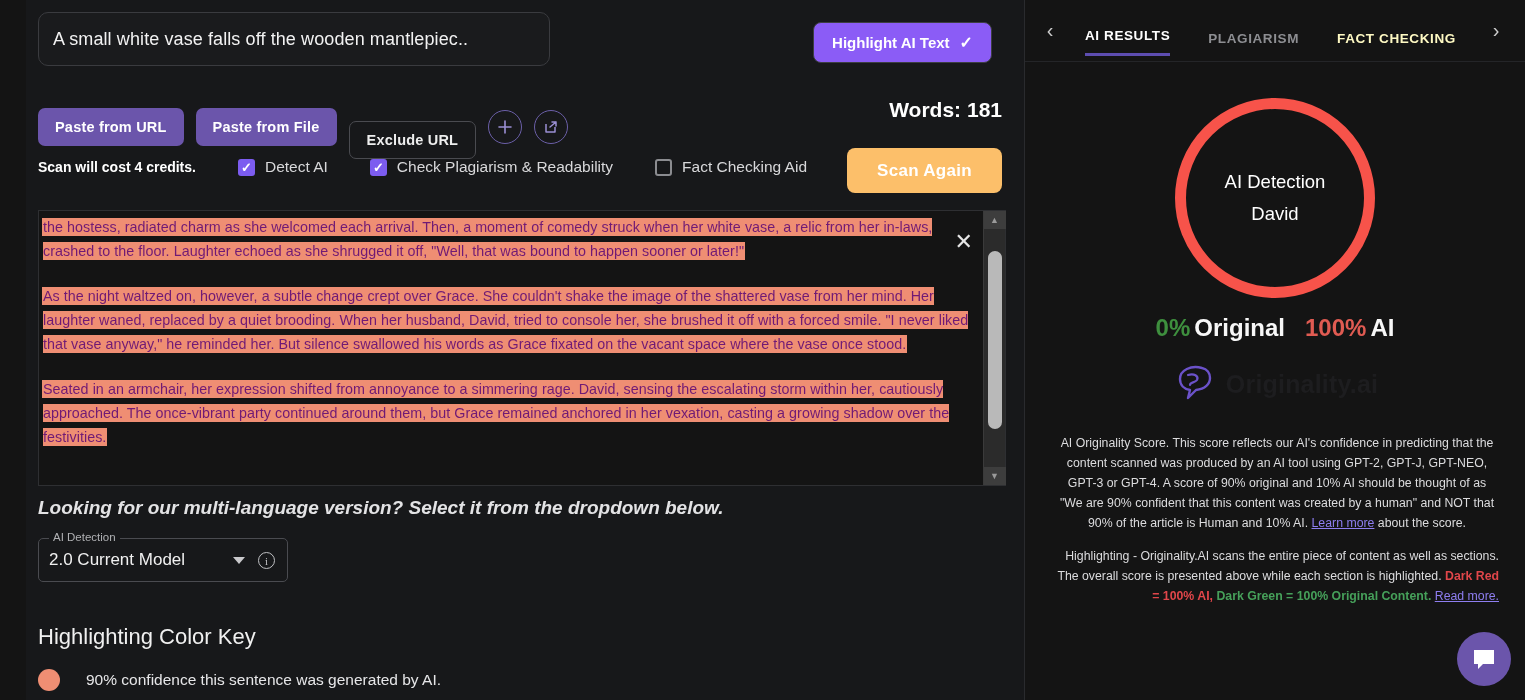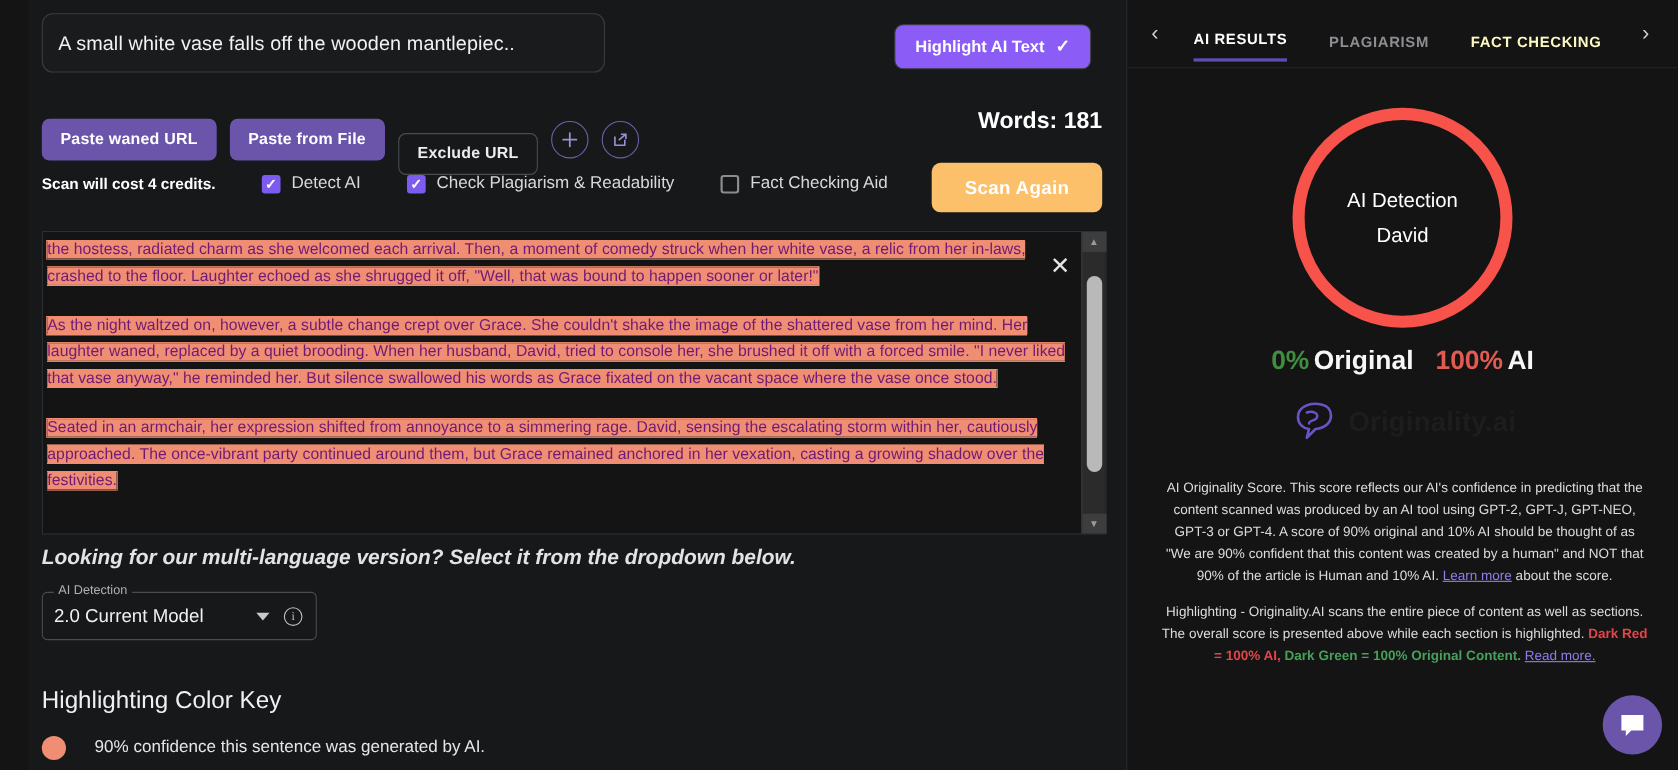--- a/index.html
+++ b/index.html
@@ -171,21 +171,21 @@
   .lbl-orig { color: #f7f7f7; margin-left: 4px; }
   .pct-ai { color: #e05b52; margin-left: 20px; }
   .lbl-ai { color: #f7f7f7; margin-left: 4px; }
 
   .logo-row { position:absolute; top: 362px; width:100%; display:flex; align-items:center; justify-content:center; gap:10px;}
   .logo-word { font-size: 25px; font-weight: bold; color: #1d1d1f; letter-spacing: .2px; }
 
   .desc { position: absolute; left: 30px; width: 444px; font-size: 12.3px; line-height: 20px;
           text-align: center; color: #dcdcde; }
   .desc1 { top: 433px; }
-  .desc2 { top: 546px; }
+  .desc2 { top: 546px; text-align: right; }
   .lnk { color: #8e7ef0; text-decoration: underline; cursor:pointer; }
   .dark-red { color: #e0464a; font-weight: bold; }
   .dark-green { color: #46a05a; font-weight: bold; }
 
   .chat-fab {
     position: absolute; right: 14px; bottom: 14px;
     width: 54px; height: 54px; border-radius: 50%;
     background: #6b55ab; display:flex; align-items:center; justify-content:center;
     cursor:pointer;
   }
@@ -203,21 +203,21 @@
         <span class="title-text">A small white vase falls off the wooden mantlepiec..</span>
       </div>
     </div>
 
     <div class="highlight-btn">
       <span>Highlight AI Text</span>
       <span class="check-glyph">✓</span>
     </div>
 
     <div class="btn-row">
-      <div class="btn btn-filled">Paste waned URL</div>
+      <div class="btn btn-filled">Paste from URL</div>
       <div class="btn btn-filled">Paste from File</div>
       <div class="btn btn-outline">Exclude URL</div>
       <div class="circ-btn">
         <svg width="18" height="18" viewBox="0 0 18 18">
             <path d="M9 3 L9 15 M3 9 L15 9" stroke="#9b8fd4" stroke-width="1.6" fill="none" stroke-linecap="round"></path>
           </svg>
       </div>
       <div class="circ-btn">
         <svg width="18" height="18" viewBox="0 0 18 18">
           <path d="M4 6 L4 14 L13 14 L13 9" stroke="#9b8fd4" stroke-width="1.5" fill="none" stroke-linejoin="round"></path>

